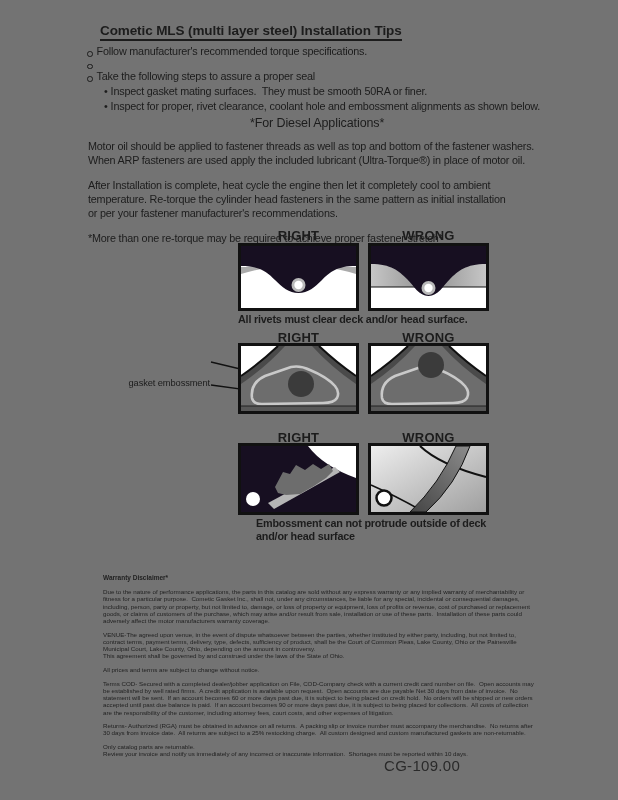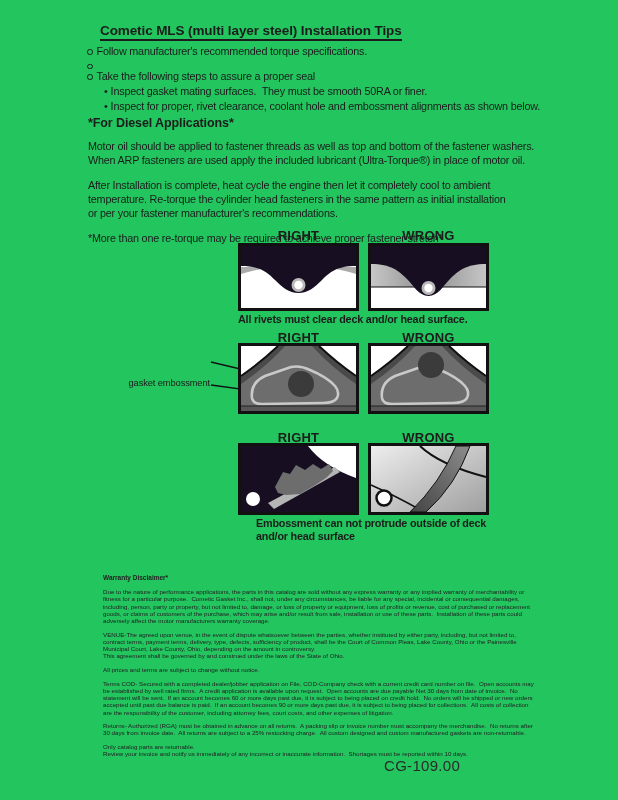--- a/index.html
+++ b/index.html
@@ -1,31 +1,31 @@
 <!DOCTYPE html>
 <html style="--ink: #1c1c1c; --diagram_dark: #170f21; --gasket_gray: #6d6d6d; --bore_gray: #4a4a4a; --embossment_light: #c9c9c9; --coolant_hole: #3b3b3b; --shade_gray: #aaaaaa;"><head>
 <meta charset="utf-8">
 <style>
   html,body { margin:0; padding:0; background:#fff; }
-  .page { position:relative; width:618px; height:800px; background:#22c55e;
+  .page { position:relative; width:618px; height:800px; background:#737373;
           font-family:"Liberation Sans", sans-serif; color:#1c1c1c; overflow:hidden; }
 
   .title { position:absolute; left:100px; top:23px; font-size:13.5px; font-weight:bold;
            letter-spacing:-0.1px; border-bottom:2px solid #1c1c1c; padding-bottom:1px; }
 
   .tips { position:absolute; left:87px; top:44px; font-size:10.8px; letter-spacing:-0.2px; }
-  .bullet { display:flex; align-items:flex-start; line-height:14.8px; }
+  .bullet { display:flex; align-items:center; line-height:14.8px; }
   .bullet .ring { width:3.5px; height:3.5px; border:1px solid #1c1c1c; border-radius:50%;
                   margin:5px 4px 0 0; flex:none; }
   .bullet.sub { margin-left:17px; }
   .bullet .dot { margin:0 3px 0 0; flex:none; font-size:10.8px; }
   .bullet span.txt { white-space:pre-wrap; }
 
   .diesel { position:absolute; left:88px; top:116px; }
-  .diesel .h { font-size:12.5px; font-weight:bold; margin:0 0 9px 0; letter-spacing:-0.1px; }
+  .diesel .h { font-size:12.5px; font-weight:normal; margin:0 0 9px 0; letter-spacing:-0.1px;text-align:center; }
   .diesel p { margin:0 12px 11px 0; font-size:10.8px; line-height:14px; white-space:pre-line;
               letter-spacing:-0.2px; }
 
   .dg-label { position:absolute; width:121px; text-align:center; font-weight:bold;
               font-size:13px; letter-spacing:0.2px; }
   .dg { position:absolute; width:121px; }
   .caption { position:absolute; font-size:10.8px; letter-spacing:-0.2px; line-height:12.5px;
              white-space:pre-line;font-weight:bold; }
   .ptr-label { position:absolute; width:100px; text-align:right; font-size:9.3px;
                line-height:10.8px; white-space:pre-line; letter-spacing:-0.1px; }

